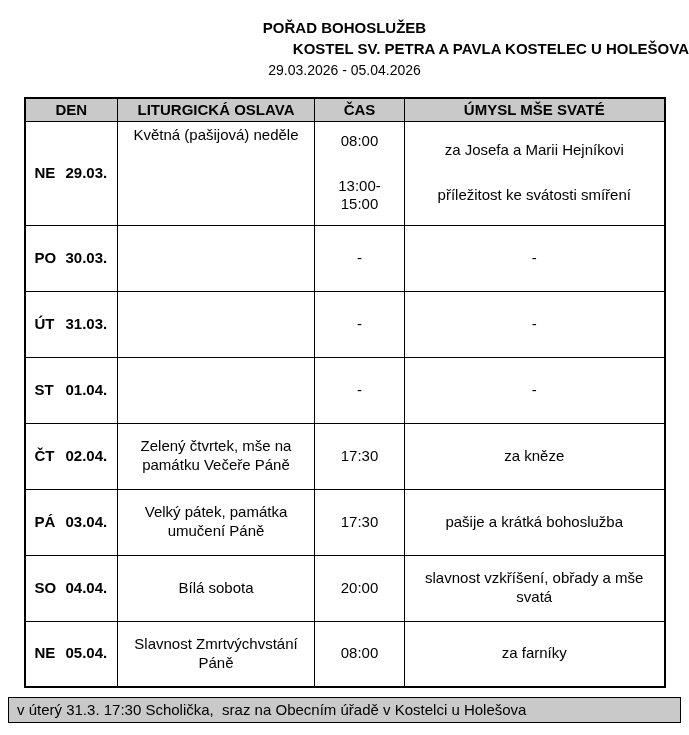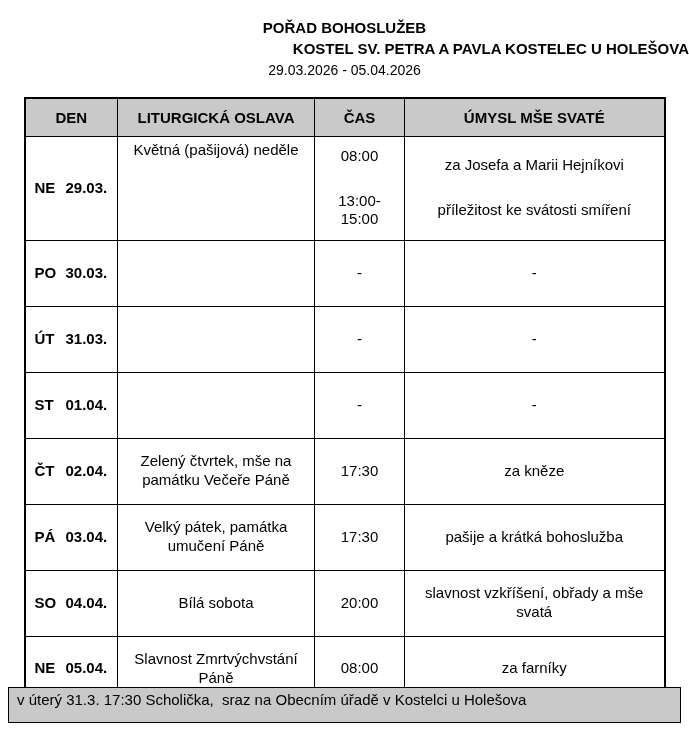--- a/index.html
+++ b/index.html
@@ -19,37 +19,37 @@
 
   table.schedule {
     border-collapse: collapse;
     table-layout: fixed;
     width: 640px;
     margin: 19px auto 0 auto;
     border: 2px solid #000;
   }
   th, td { border: 1px solid #000; font-size: 15px; }
   thead tr { background: #c9c9c9; }
-  thead th { height: 38px; font-weight: bold; text-align: center; padding: 2px 4px; }
+  thead th { height: 23px; font-weight: bold; text-align: center; padding: 2px 4px; }
   td { text-align: center; vertical-align: middle; padding: 4px 8px; line-height: 1.25; }
   .col-day { width: 93px; }
   .col-celebration { width: 197px; }
   .col-time { width: 90px; }
   .col-intention { width: 260px; }
   tbody tr { height: 66px; }
   tbody tr.multi { height: 104px; }
   .day-cell { text-align: left; font-weight: bold; padding-left: 9px; }
   .day-abbr { display: inline-block; width: 31px; }
   .multi-cell .entry-text + .entry-text { margin-top: 26px; }
   tr.multi .celebration-cell { vertical-align: top; }
 
   .footer-bar {
     position: absolute;
     left: 8px; right: 8px; bottom: 12px;
-    height: 36px;
+    height: 26px;
     background: #c9c9c9;
     border: 1px solid #000;
     font-size: 15px;
     line-height: 24px;
     padding-left: 8px;
     white-space: pre;
   }
 </style>
 </head>
 <body>

